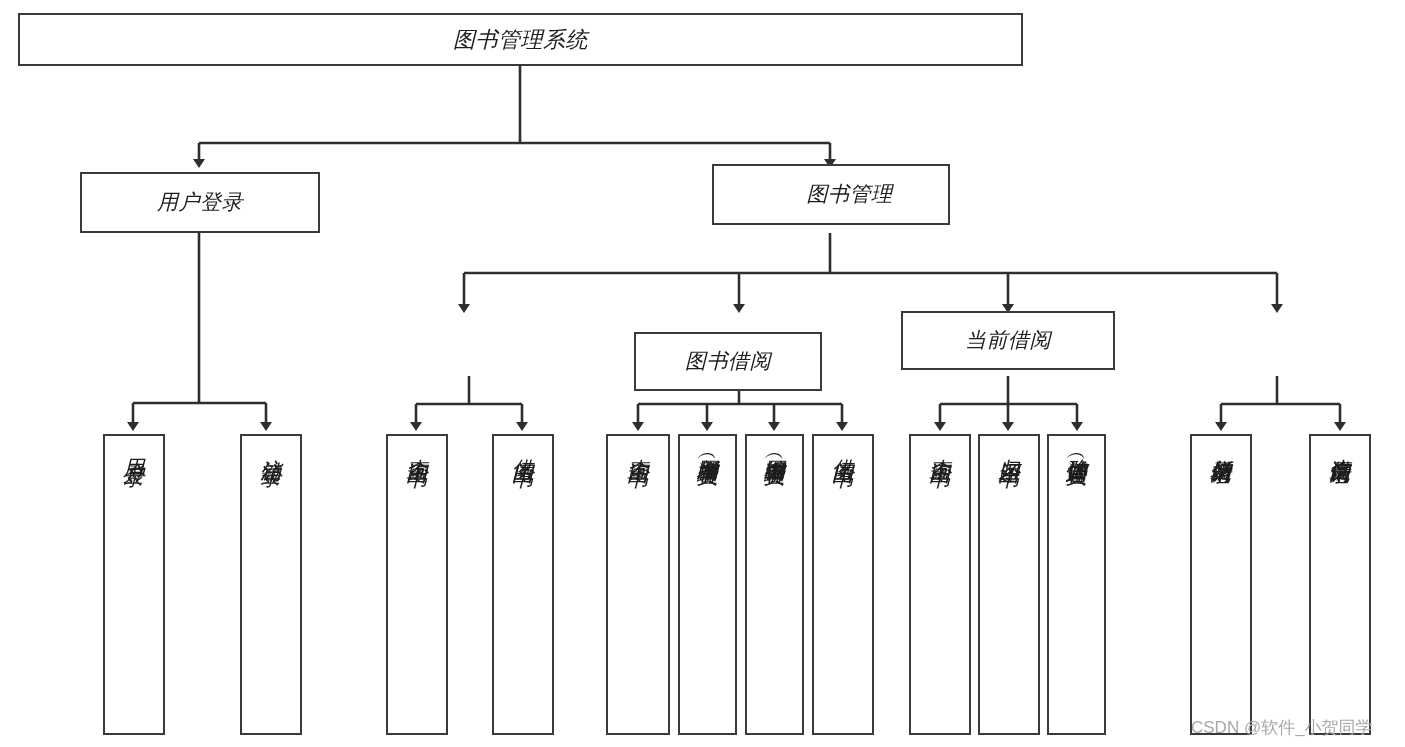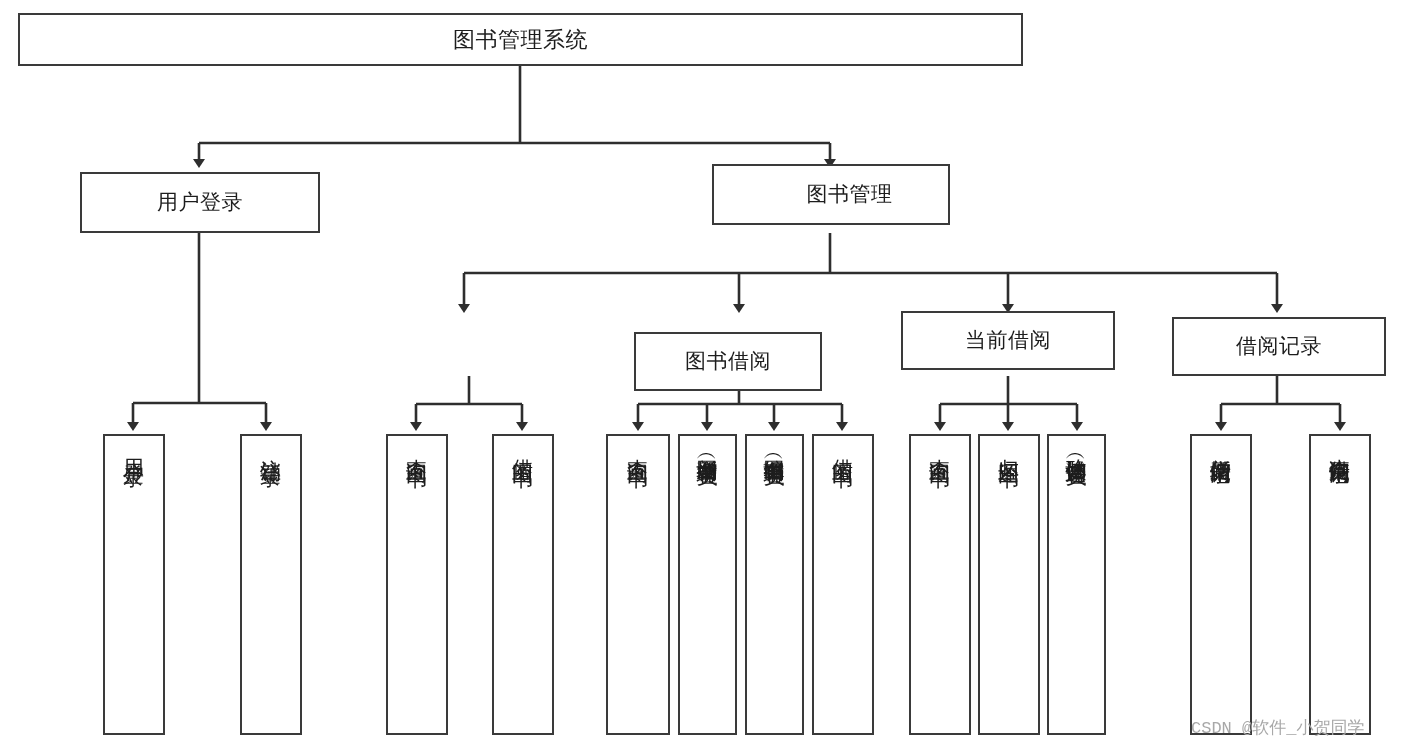--- a/index.html
+++ b/index.html
@@ -34,20 +34,21 @@
     display: flex;
     align-items: center;
     justify-content: center;
     color: #1d1d1d;
   }
   .node .label {
     display: block;
     text-align: center;
     line-height: 1.18;
     letter-spacing: 0.5px;
+    font-style: italic;
   }
   
   .node.root { }
   .node.root .label {
     font-size: 22px;
   }
   
   .node.h .label {
     font-size: 21px;
   }
@@ -66,21 +67,20 @@
   }
   .node.leaf.mid .label {
     letter-spacing: 1px;
   }
   .watermark {
     position: absolute;
     font-size: 17px;
     color: #a8a8a8;
     white-space: nowrap;
     user-select: none;
-    font-family: Liberation Mono, monospace;
   }
 </style>
 </head>
 <body>
 
 <div id="canvas">
 
   <svg id="connectors" viewBox="0 0 1405 747" xmlns="http://www.w3.org/2000/svg">
     <defs>
       <marker id="arrow" markerWidth="10" markerHeight="12" refX="1" refY="6" orient="auto" markerUnits="userSpaceOnUse">
@@ -148,23 +148,20 @@
 
 
   <div class="node h" style="left:634px; top:332px; width:188px; height:59px;">
     <span class="label">图书借阅</span>
   </div>
 
   <div class="node h" style="left:901px; top:311px; width:214px; height:59px;">
     <span class="label">当前借阅</span>
   </div>
 
-  <div class="node h" style="left:1172px; top:317px; width:214px; height:59px;">
-    <span class="label">借阅记录</span>
-  </div>
 
   <div class="node leaf" style="left:103px; top:434px; width:62px; height:301px;">
     <span class="label">用户登录</span>
   </div>
 
   <div class="node leaf" style="left:240px; top:434px; width:62px; height:301px;">
     <span class="label">注销登录</span>
   </div>
 
   <div class="node leaf" style="left:386px; top:434px; width:62px; height:301px;">

